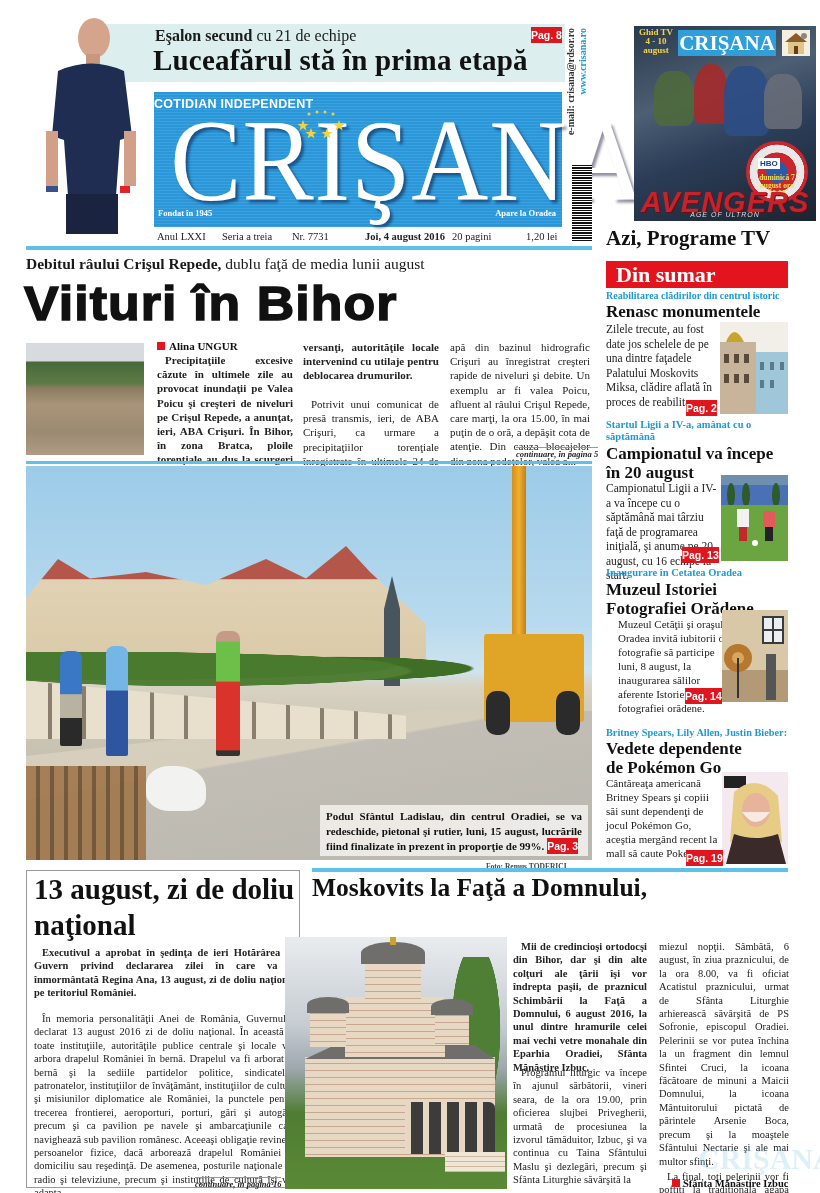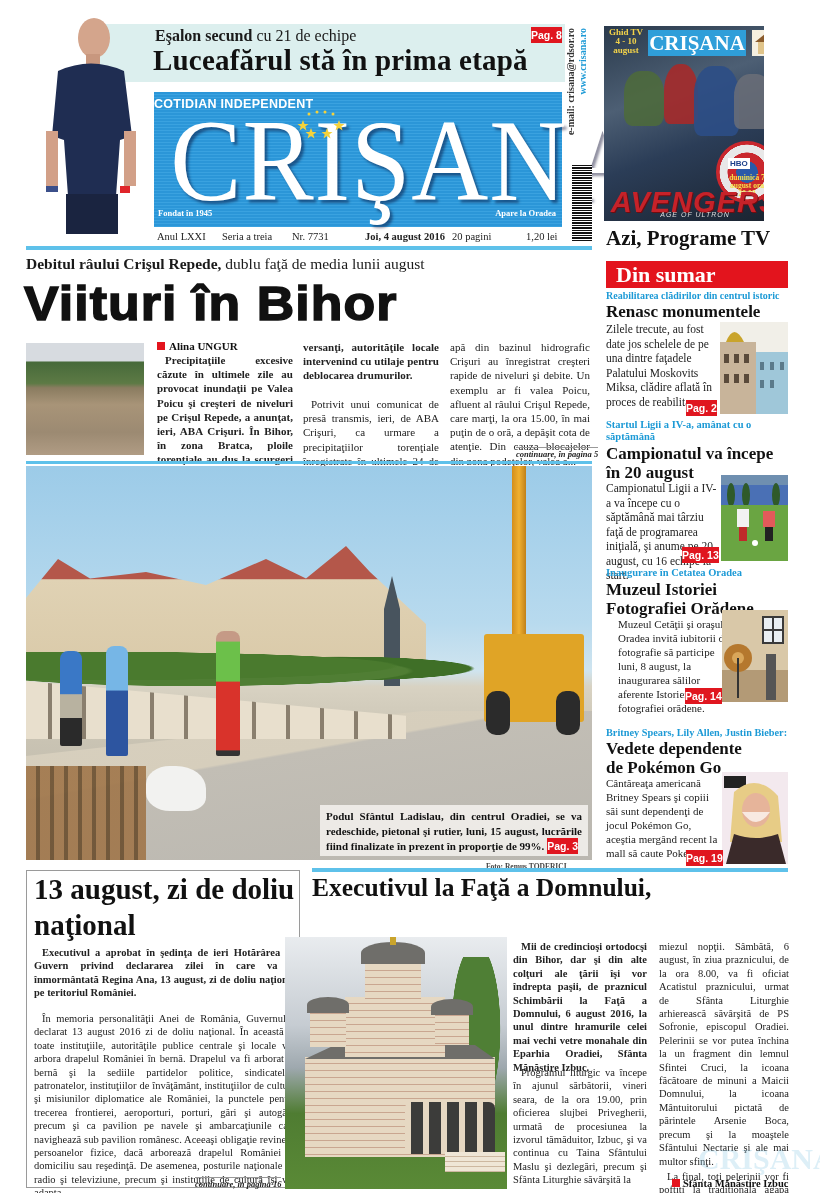--- a/index.html
+++ b/index.html
@@ -28,21 +28,21 @@
   .meta-row span { position: absolute; white-space: nowrap; }
 
   .contact-vert { left: 565px; top: 28px; width: 30px; height: 150px; }
   .contact-email { left: 0; top: 0; transform-origin: left top; transform: rotate(-90deg) translate(-100%, 0); font-size: 10px; font-weight: bold; color: #333; white-space: nowrap; }
   .contact-web { left: 12px; top: 0; transform-origin: left top; transform: rotate(-90deg) translate(-100%, 0); font-size: 10px; font-weight: bold; color: #1d9ad6; white-space: nowrap; }
   .barcode { left: 566px; top: 165px; width: 26px; height: 76px; background: repeating-linear-gradient(to bottom, #111 0px, #111 1px, #fff 1px, #fff 2px, #111 2px, #111 4px, #fff 4px, #fff 5px); border-left: 6px solid #fff; }
 
   .rule-blue { background: #5ec1ea; height: 4px; }
 
   
-  .tv-cover { left: 604px; top: 26px; width: 160px; height: 195px; background: linear-gradient(160deg, #2a3a4c 0%, #4d5f74 35%, #2b3d57 60%, #1b2431 100%); overflow: hidden; }
+  .tv-cover { left: 634px; top: 26px; width: 182px; height: 195px; background: linear-gradient(160deg, #2a3a4c 0%, #4d5f74 35%, #2b3d57 60%, #1b2431 100%); overflow: hidden; }
   .tv-guide-label { left: 4px; top: 2px; font-size: 9px; font-weight: bold; color: #f3d34a; text-align: center; line-height: 9px; width: 36px; }
   .tv-logo { left: 44px; top: 4px; width: 98px; height: 26px; background: #2f9ed9; color: #fff; font-size: 21px; font-weight: bold; text-align: center; line-height: 27px; }
   .tv-house { left: 148px; top: 4px; width: 28px; height: 26px; background: #f5efe0; }
   .tv-hero-a { left: 20px; top: 45px; width: 40px; height: 55px; background: #4d6b39; border-radius: 40% 40% 20% 20%; opacity: 0.85; }
   .tv-hero-b { left: 60px; top: 38px; width: 34px; height: 60px; background: #a52a2a; border-radius: 45% 45% 15% 15%; opacity: 0.9; }
   .tv-hero-c { left: 90px; top: 40px; width: 45px; height: 70px; background: #2c4e86; border-radius: 40% 40% 15% 15%; opacity: 0.9; }
   .tv-hero-d { left: 130px; top: 48px; width: 38px; height: 55px; background: #6b6f78; border-radius: 40% 40% 15% 15%; opacity: 0.85; }
   .tv-shield { left: 112px; top: 115px; width: 62px; height: 62px; border-radius: 50%; background: radial-gradient(circle, #2a5aa8 0 24%, #c9272d 25% 44%, #e8e8e8 45% 62%, #c9272d 63% 100%); }
   .tv-hbo { left: 124px; top: 132px; font-family: "Liberation Sans", sans-serif; font-size: 8px; font-weight: bold; background: #fff; color: #1b3f8a; padding: 1px 2px; }
   .tv-airdate { left: 117px; top: 148px; width: 52px; font-size: 7.5px; font-weight: bold; color: #f6e04a; text-align: center; line-height: 8px; }
@@ -311,21 +311,21 @@
 <div class="abs photo-credit">Foto: Remus TODERICI</div>
 
 <div class="abs mourning-box"></div>
 <div class="abs mourning-title">13 august, zi de doliu naţional</div>
 <div class="abs mourning-lead">Executivul a aprobat în şedinţa de ieri Hotărârea de Guvern privind declararea zilei în care va fi înmormântată Regina Ana, 13 august, zi de doliu naţional pe teritoriul României.</div>
 <div class="abs mourning-body">În memoria personalităţii Anei de România, Guvernul a declarat 13 august 2016 zi de doliu naţional. În această zi toate instituţiile, autorităţile publice centrale şi locale vor arbora drapelul României în bernă. Drapelul va fi arborat în bernă şi la sediile partidelor politice, sindicatelor, patronatelor, instituţiilor de învăţământ, instituţiilor de cultură şi misiunilor diplomatice ale României, la punctele pentru trecerea frontierei, aeroporturi, porturi, gări şi autogări, precum şi ca pavilion pe navele şi ambarcaţiunile care navighează sub pavilion românesc. Aceeaşi obligaţie revine şi persoanelor fizice, dacă arborează drapelul României la domiciliu sau reşedinţă. De asemenea, posturile naţionale de radio şi televiziune, precum şi instituţiile de cultură îşi vor adapta...</div>
 <div class="abs continue-tag mourning-cont">continuare, în pagina 16</div>
 
 <div class="abs rule-blue izbuc-rule"></div>
 <div class="abs izbuc-title">
-  <div>Executivul la Faţă a Domnului,</div>
+  <div>Moskovits la Faţă a Domnului,</div>
 </div>
 <div class="abs church-photo">
   <div class="abs ch-tree"></div>
   <div class="abs ch-body"></div>
   <div class="abs ch-roof"></div>
   <div class="abs ch-mid"></div>
   <div class="abs ch-dome2"></div>
   <div class="abs ch-cap2"></div>
   <div class="abs ch-dome3"></div>
   <div class="abs ch-cap3"></div>

